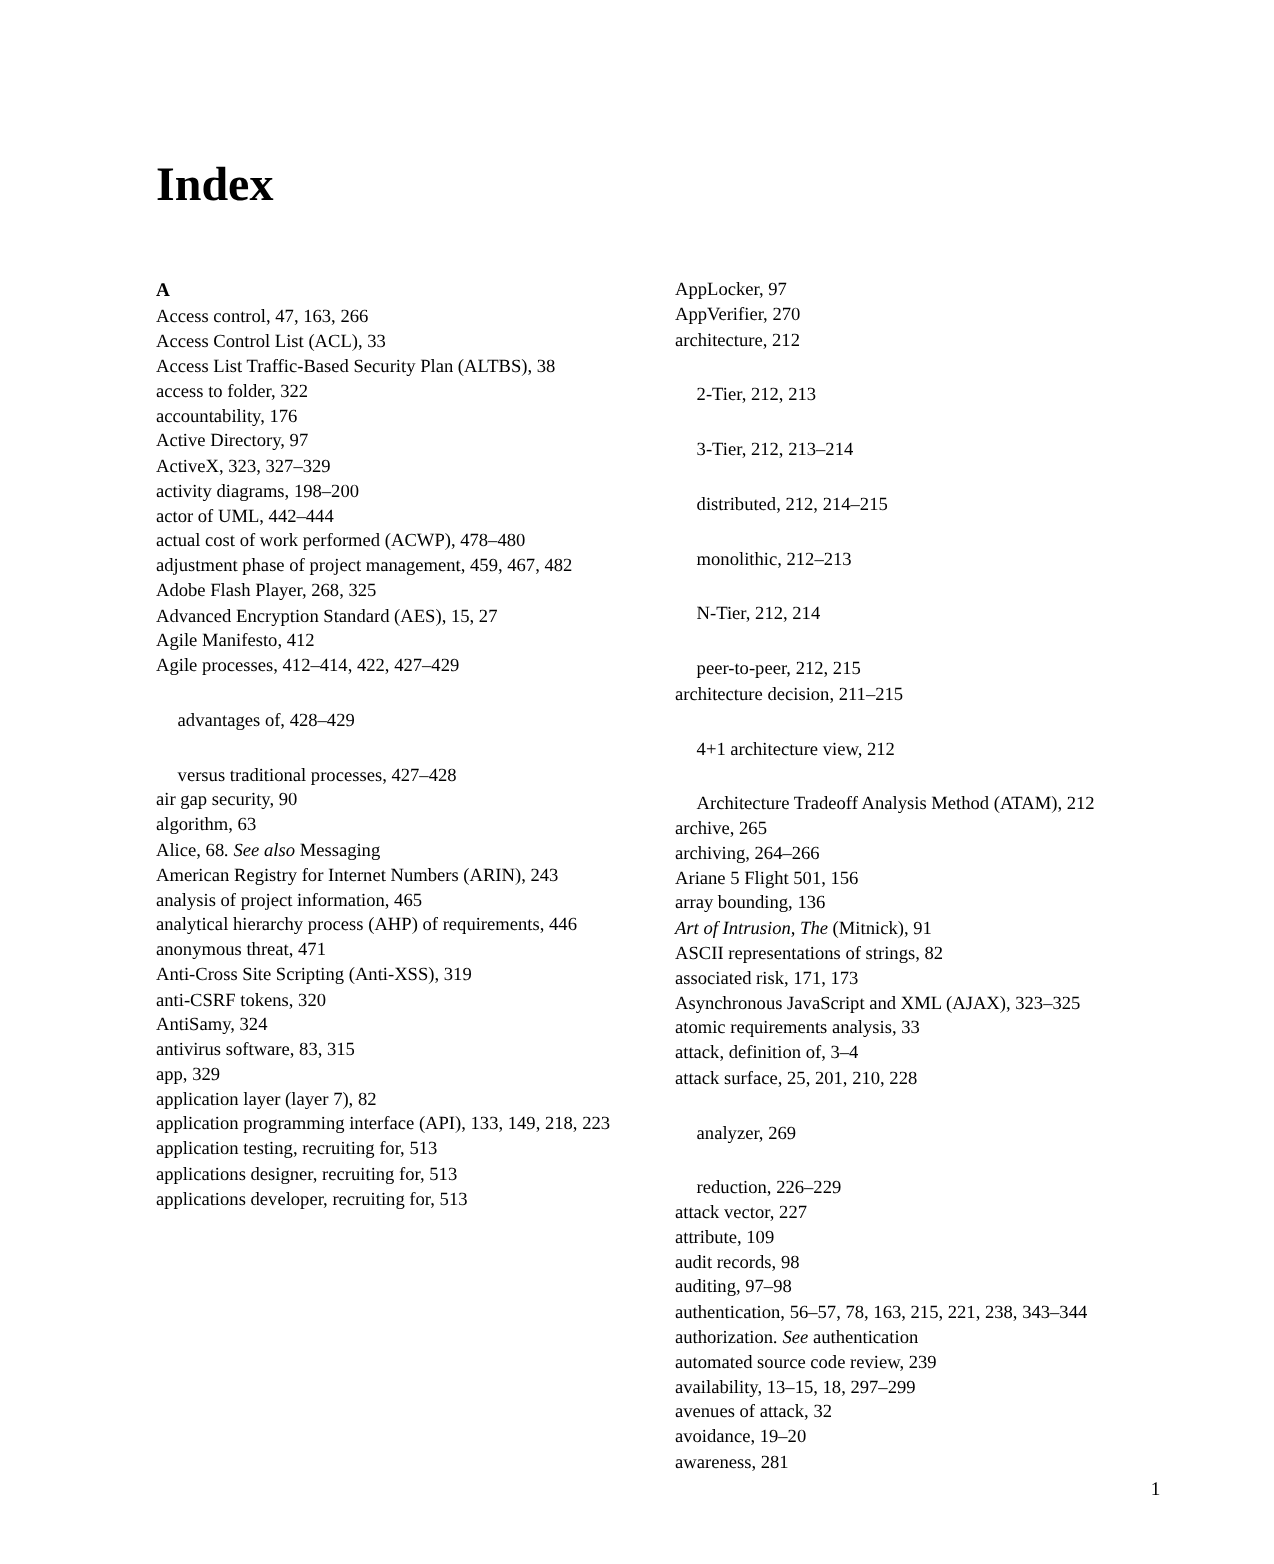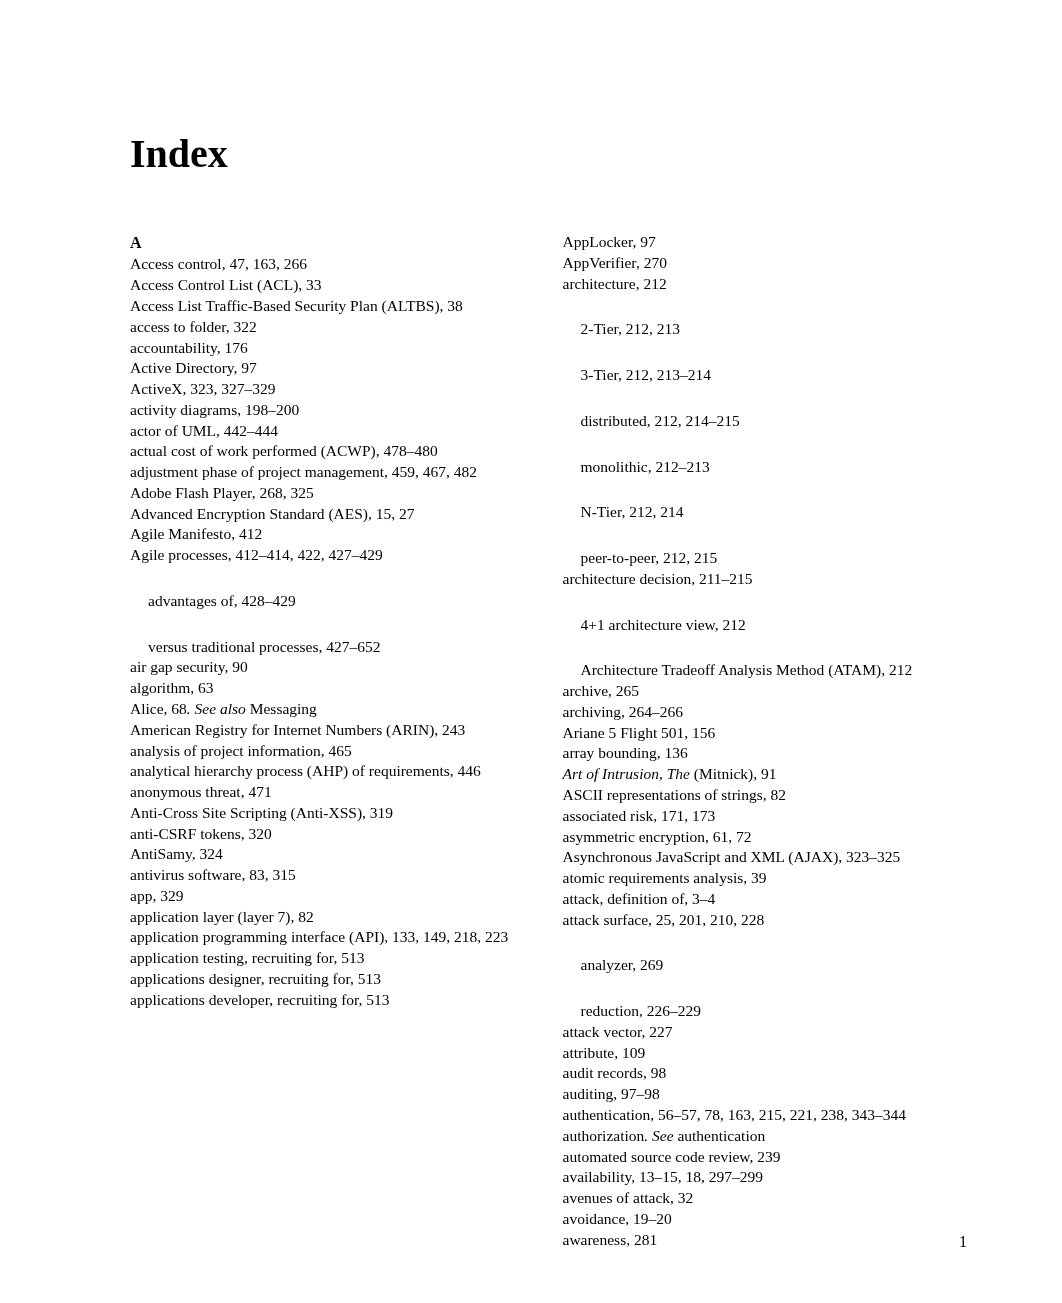--- a/index.html
+++ b/index.html
@@ -73,21 +73,21 @@
       <div class="entry">ActiveX, 323, 327–329</div>
       <div class="entry">activity diagrams, 198–200</div>
       <div class="entry">actor of UML, 442–444</div>
       <div class="entry">actual cost of work performed (ACWP), 478–480</div>
       <div class="entry">adjustment phase of project management, 459, 467, 482</div>
       <div class="entry">Adobe Flash Player, 268, 325</div>
       <div class="entry">Advanced Encryption Standard (AES), 15, 27</div>
       <div class="entry">Agile Manifesto, 412</div>
       <div class="entry">Agile processes, 412–414, 422, 427–429</div>
       <div class="sub-entry">advantages of, 428–429</div>
-      <div class="sub-entry">versus traditional processes, 427–652</div>
+      <div class="sub-entry">versus traditional processes, 427–428</div>
       <div class="entry">air gap security, 90</div>
       <div class="entry">algorithm, 63</div>
       <div class="entry"><span>Alice, 68</span><span class="italic">. See also </span><span>Messaging</span></div>
       <div class="entry">American Registry for Internet Numbers (ARIN), 243</div>
       <div class="entry">analysis of project information, 465</div>
       <div class="entry">analytical hierarchy process (AHP) of requirements, 446</div>
       <div class="entry">anonymous threat, 471</div>
       <div class="entry">Anti-Cross Site Scripting (Anti-XSS), 319</div>
       <div class="entry">anti-CSRF tokens, 320</div>
       <div class="entry">AntiSamy, 324</div>
@@ -112,23 +112,22 @@
       <div class="entry">architecture decision, 211–215</div>
       <div class="sub-entry">4+1 architecture view, 212</div>
       <div class="sub-entry">Architecture Tradeoff Analysis Method (ATAM), 212</div>
       <div class="entry">archive, 265</div>
       <div class="entry">archiving, 264–266</div>
       <div class="entry">Ariane 5 Flight 501, 156</div>
       <div class="entry">array bounding, 136</div>
       <div class="entry"><span class="italic">Art of Intrusion, The</span><span> (Mitnick), 91</span></div>
       <div class="entry">ASCII representations of strings, 82</div>
       <div class="entry">associated risk, 171, 173</div>
-      <div class="entry">asymmetric encryption, 61, 72</div>
       <div class="entry">Asynchronous JavaScript and XML (AJAX), 323–325</div>
-      <div class="entry">atomic requirements analysis, 39</div>
+      <div class="entry">atomic requirements analysis, 33</div>
       <div class="entry">attack, definition of, 3–4</div>
       <div class="entry">attack surface, 25, 201, 210, 228</div>
       <div class="sub-entry">analyzer, 269</div>
       <div class="sub-entry">reduction, 226–229</div>
       <div class="entry">attack vector, 227</div>
       <div class="entry">attribute, 109</div>
       <div class="entry">audit records, 98</div>
       <div class="entry">auditing, 97–98</div>
       <div class="entry">authentication, 56–57, 78, 163, 215, 221, 238, 343–344</div>
       <div class="entry"><span>authorization</span><span class="italic">. See </span><span>authentication</span></div>

